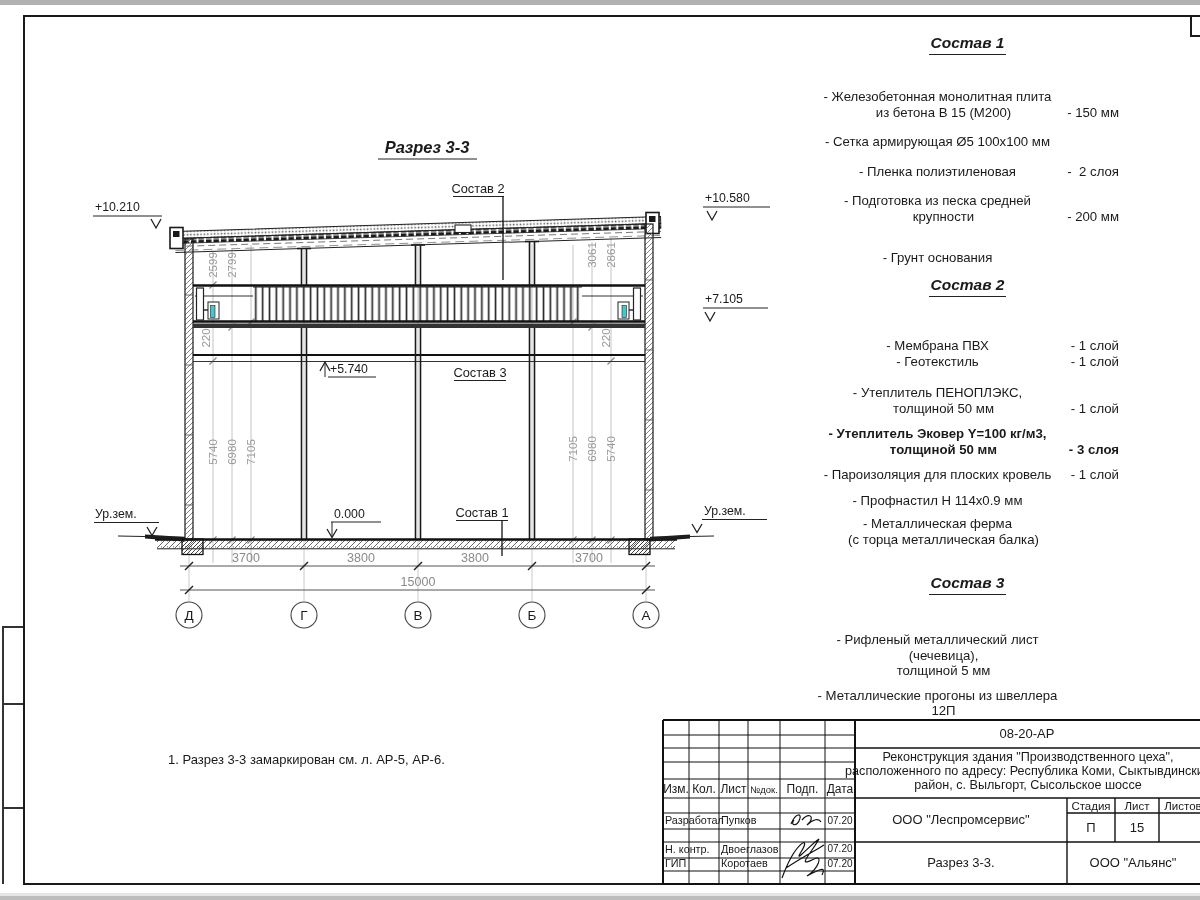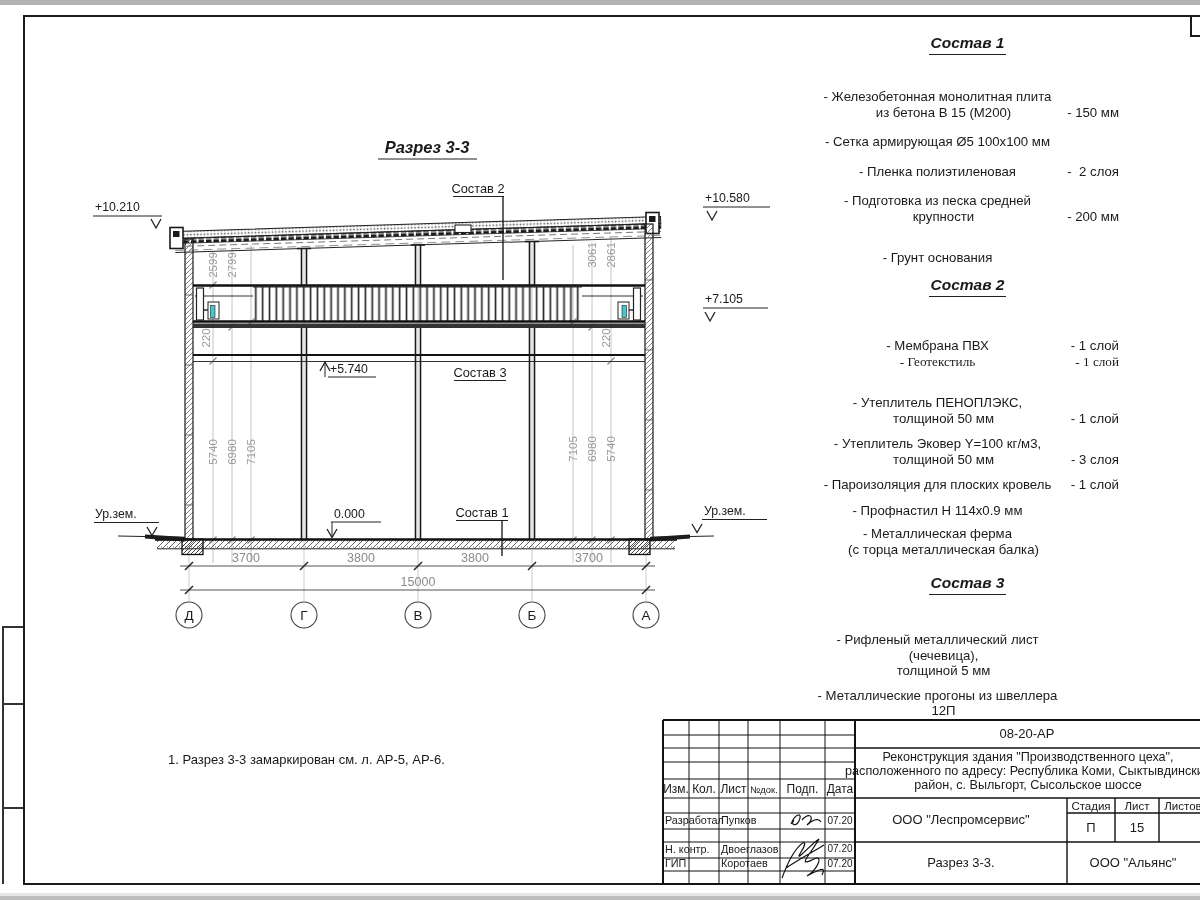--- a/index.html
+++ b/index.html
@@ -328,30 +328,30 @@
     </div>
 </div>
 
 <div class="clist" style="left:810px;top:276px;">
   <h3><span>Состав 2</span></h3>
   <div style="height:41px;"></div>
   <div class="li" style="">
       <span class="li-t">- Мембрана ПВХ</span>
       <span class="li-v">- 1 слой</span>
     </div>
-  <div class="li" style="margin-bottom:26px;font-family:Liberation Serif, serif;">
+  <div class="li" style="margin-bottom:16px;">
       <span class="li-t">- Геотекстиль</span>
       <span class="li-v">- 1 слой</span>
     </div>
   <div class="li" style="margin-bottom:10px;">
       <span class="li-t">- Утеплитель ПЕНОПЛЭКС,
 толщиной 50 мм</span>
       <span class="li-v">- 1 слой</span>
     </div>
-  <div class="li" style="margin-bottom:10px;">
+  <div class="li" style="margin-bottom:10px;font-weight:bold;">
       <span class="li-t">- Утеплитель Эковер Y=100 кг/м3,
 толщиной 50 мм</span>
       <span class="li-v">- 3 слоя</span>
     </div>
   <div class="li" style="margin-bottom:10px;">
       <span class="li-t">- Пароизоляция для плоских кровель</span>
       <span class="li-v">- 1 слой</span>
     </div>
   <div class="li" style="margin-bottom:8px;">
       <span class="li-t">- Профнастил Н 114x0.9 мм</span>

